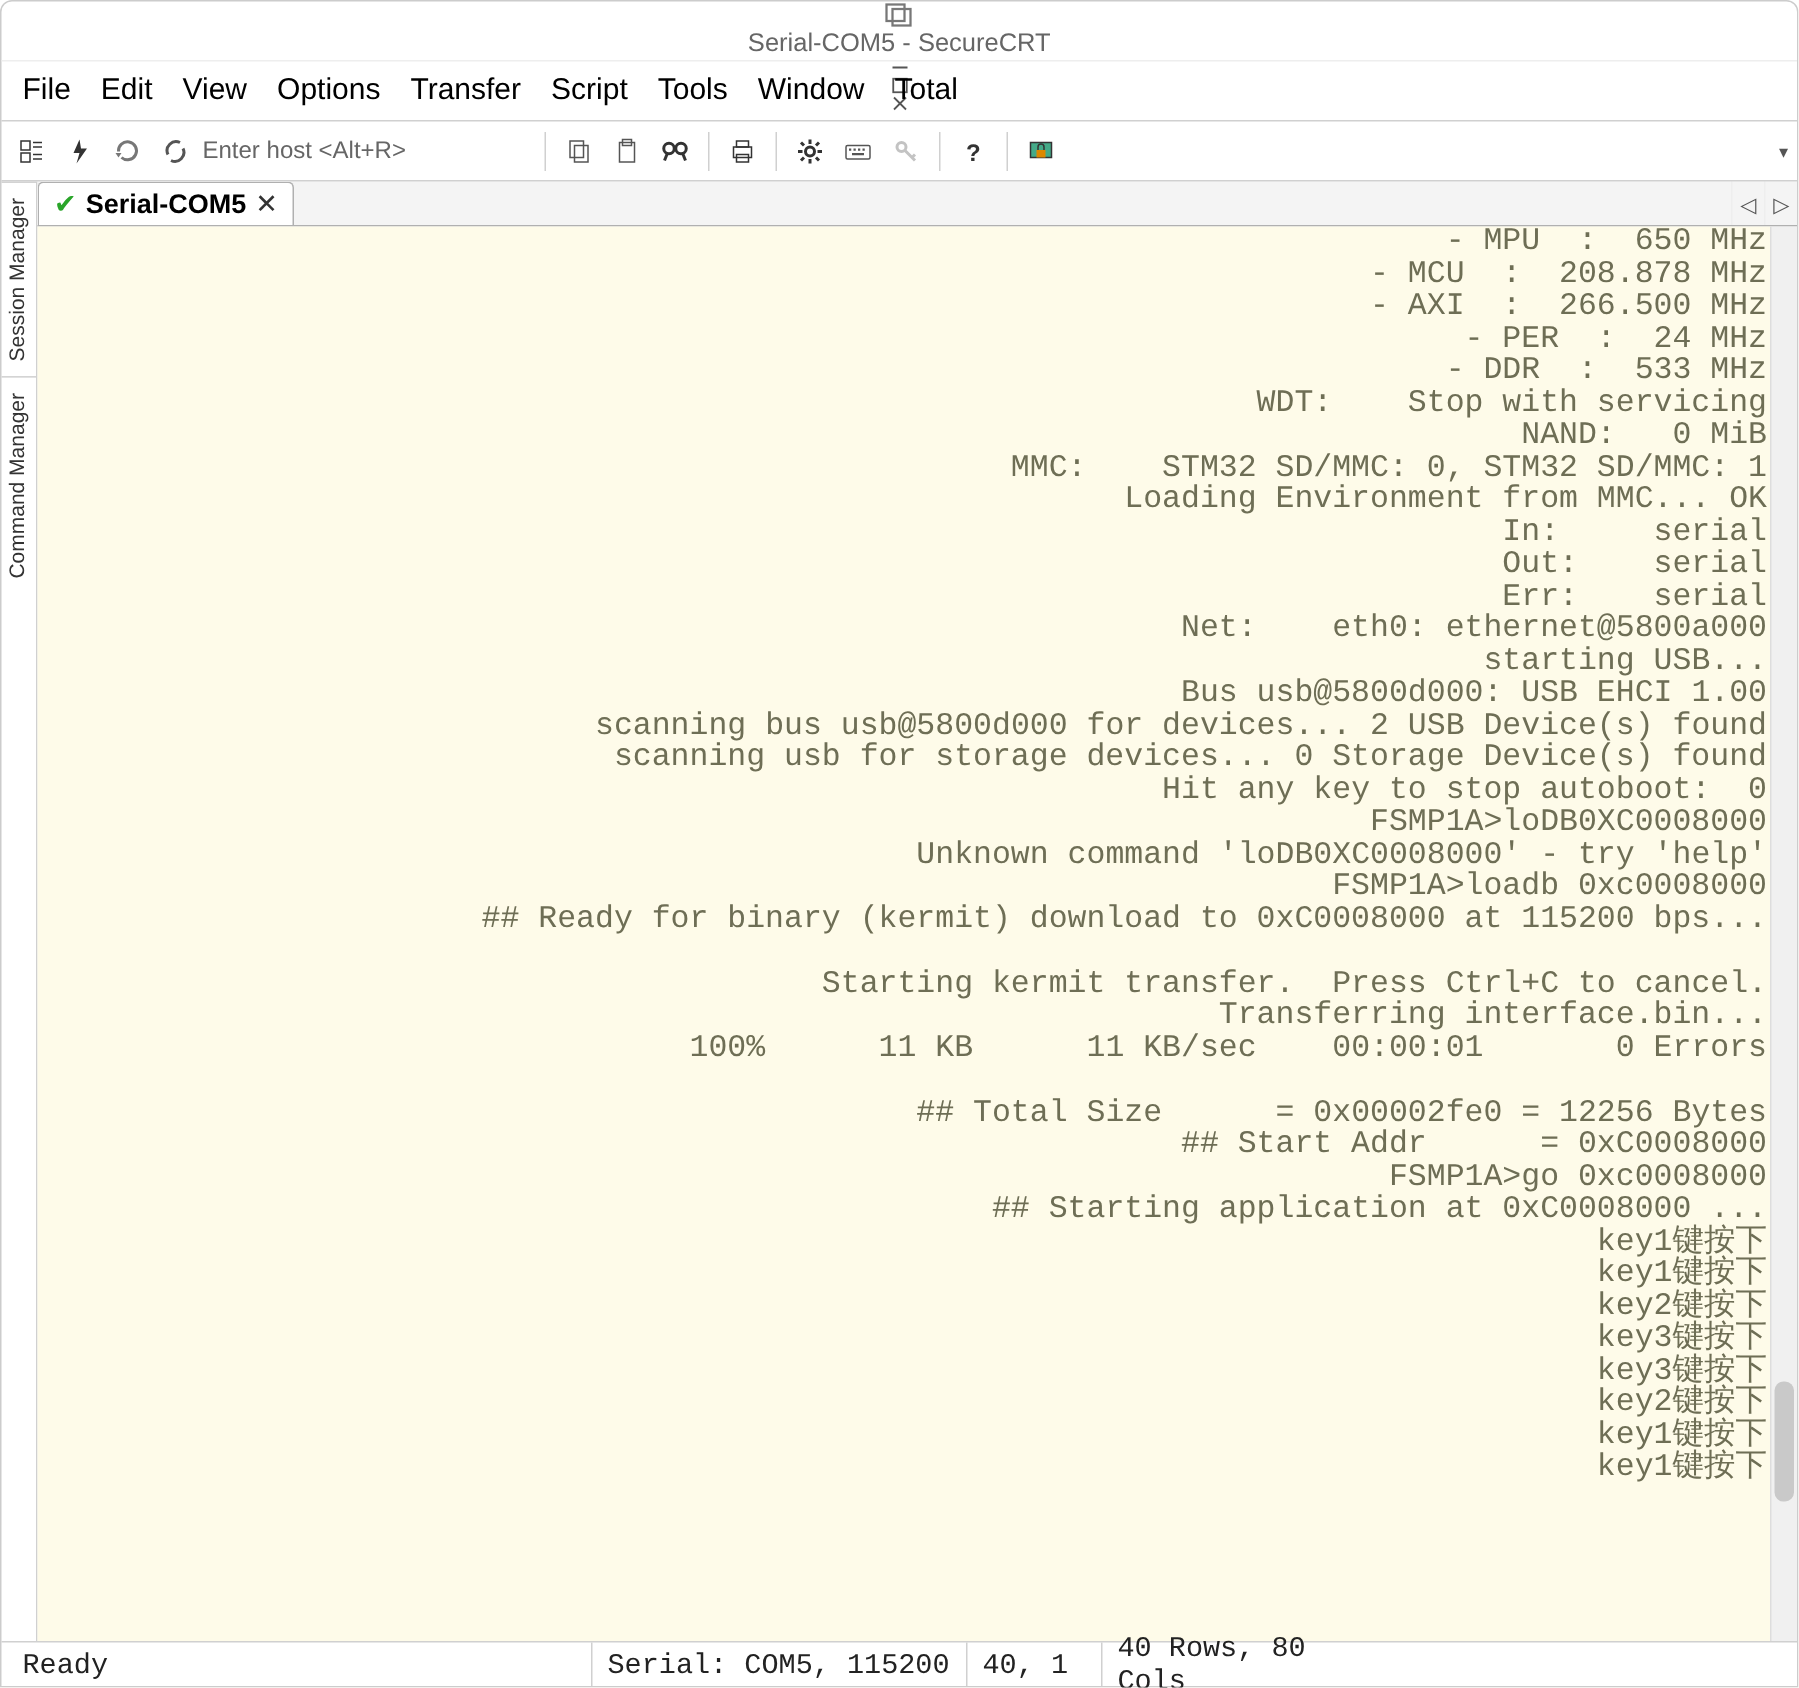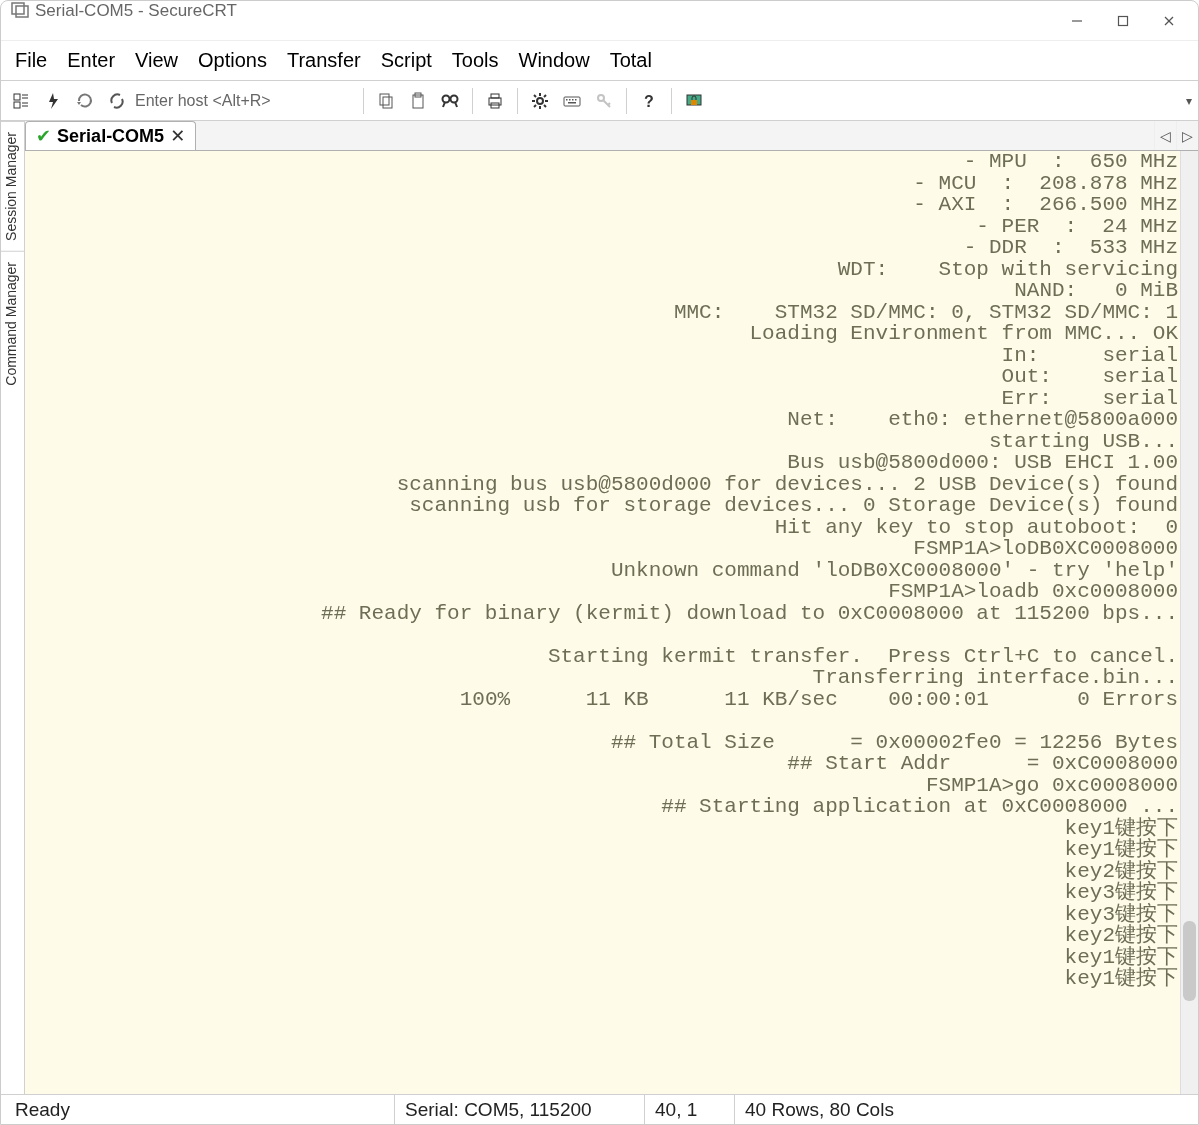--- a/index.html
+++ b/index.html
@@ -1,19 +1,19 @@
 <!DOCTYPE html>
 <html><head>
 <meta charset="utf-8">
 <style>
   * { margin: 0; padding: 0; box-sizing: border-box; }
   html, body { width: 1199px; height: 1125px; font-family: "Segoe UI", Tahoma, sans-serif; font-size: 14px; background: #fff; overflow: hidden; }
   .window { width: 100%; height: 100%; display: flex; flex-direction: column; border: 1px solid #ccc; border-radius: 8px 8px 0 0; }
   
-  .titlebar { height: 40px; display: flex; align-items: flex-start; padding: 0 6px; border-bottom: 1px solid #eee; color: #666; }
+  .titlebar { height: 40px; display: flex; align-items: center; padding: 0 6px; border-bottom: 1px solid #eee; color: #666; flex-direction: column; }
   .titlebar .app-icon { width: 18px; height: 18px; margin: 0 6px 0 4px; }
   .titlebar .title { font-size: 17px; flex: 0 0 auto; }
   .titlebar .spacer { flex: 1; }
   .titlebar .winbtn { width: 46px; height: 100%; display: inline-flex; align-items: center; justify-content: center; color: #555; }
   
   .menubar { height: 40px; display: flex; align-items: center; padding: 0 8px; border-bottom: 1px solid #d0d0d0; gap: 8px; font-size: 20px; color: #000; }
   .menubar span { padding: 4px 6px; }
   
   .toolbar { height: 40px; display: flex; align-items: center; padding: 0 6px; border-bottom: 1px solid #d0d0d0; gap: 4px; color: #333; position: relative; }
   .toolbar .tb { width: 28px; height: 28px; display: inline-flex; align-items: center; justify-content: center; }
@@ -31,21 +31,21 @@
   .tab .check { color: #2aa52a; font-weight: normal; }
   .tab .close { color: #333; font-weight: normal; }
   .tabrow .sp { flex: 1; }
   .tabrow .nav { width: 22px; display:flex; align-items:center; justify-content:center; color:#555; border-left:1px solid #eee;}
   
   .term-wrap { flex: 1; display: flex; min-height: 0; text-align: right; }
   .term { flex: 1; background: #fefbe9; color: #6e6e55; font-family: Consolas, "Courier New", monospace; font-size: 21px; line-height: 21.5px; white-space: pre; padding: 0 2px; overflow: hidden; letter-spacing: 0px; }
   .term-scroll { width: 18px; background: #f0f0f0; position: relative; border-left: 1px solid #ddd; }
   .term-scroll .thumb { position: absolute; left: 2px; right: 2px; top: 770px; height: 80px; background: #c9c9c9; border-radius: 6px; }
   
-  .statusbar { height: 30px; border-top: 1px solid #d0d0d0; display: flex; align-items: center; font-size: 19px; color: #222; padding: 0 4px; }
+  .statusbar { height: 30px; border-top: 1px solid #d0d0d0; display: flex; align-items: center; font-size: 19px; color: #222; padding: 0 4px; font-family: Liberation Mono, monospace; }
   .statusbar .cell { padding: 0 10px; border-right: 1px solid #d0d0d0; height: 100%; display: flex; align-items: center; }
   .statusbar .cell:last-child { border-right: none; }
   .statusbar .cell.ready { width: 390px; }
   .statusbar .cell.serial { width: 250px; }
   .statusbar .cell.pos { width: 90px; }
   .statusbar .cell.rc { width: 200px; }
   .statusbar .cell.right { flex: 1; justify-content: space-between; }
   .watermark { color: #ccc; font-size: 14px; }
   svg { display: block; }
 </style>
@@ -76,21 +76,21 @@
     <span class="winbtn">
       <svg width="12" height="12" viewBox="0 0 12 12">
           <line x1="2" y1="2" x2="10" y2="10" stroke="#555" stroke-width="1.2"></line>
           <line x1="10" y1="2" x2="2" y2="10" stroke="#555" stroke-width="1.2"></line>
         </svg>
     </span>
   </div>
 
   <div class="menubar">
     <span>File</span>
-    <span>Enter</span>
+    <span>Edit</span>
     <span>View</span>
     <span>Options</span>
     <span>Transfer</span>
     <span>Script</span>
     <span>Tools</span>
     <span>Window</span>
     <span>Total</span>
   </div>
 
   <div class="toolbar">

